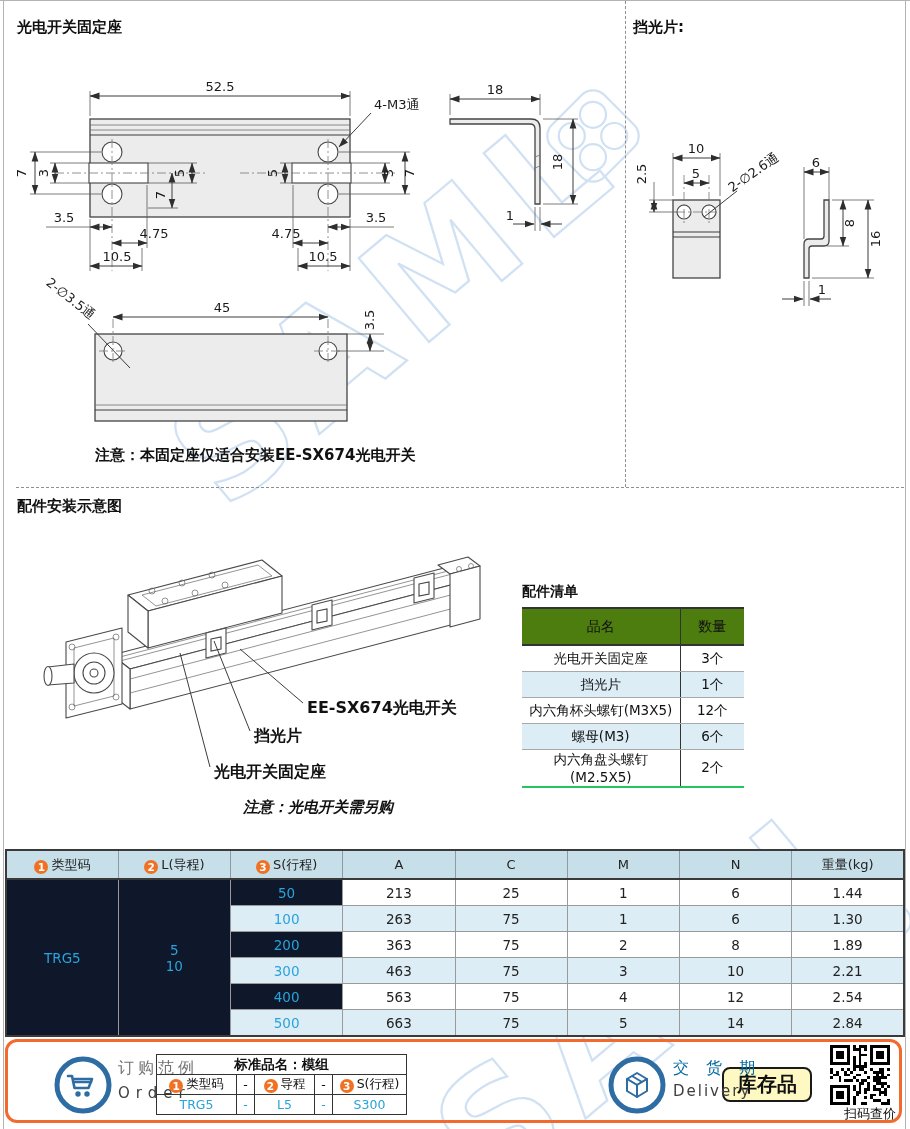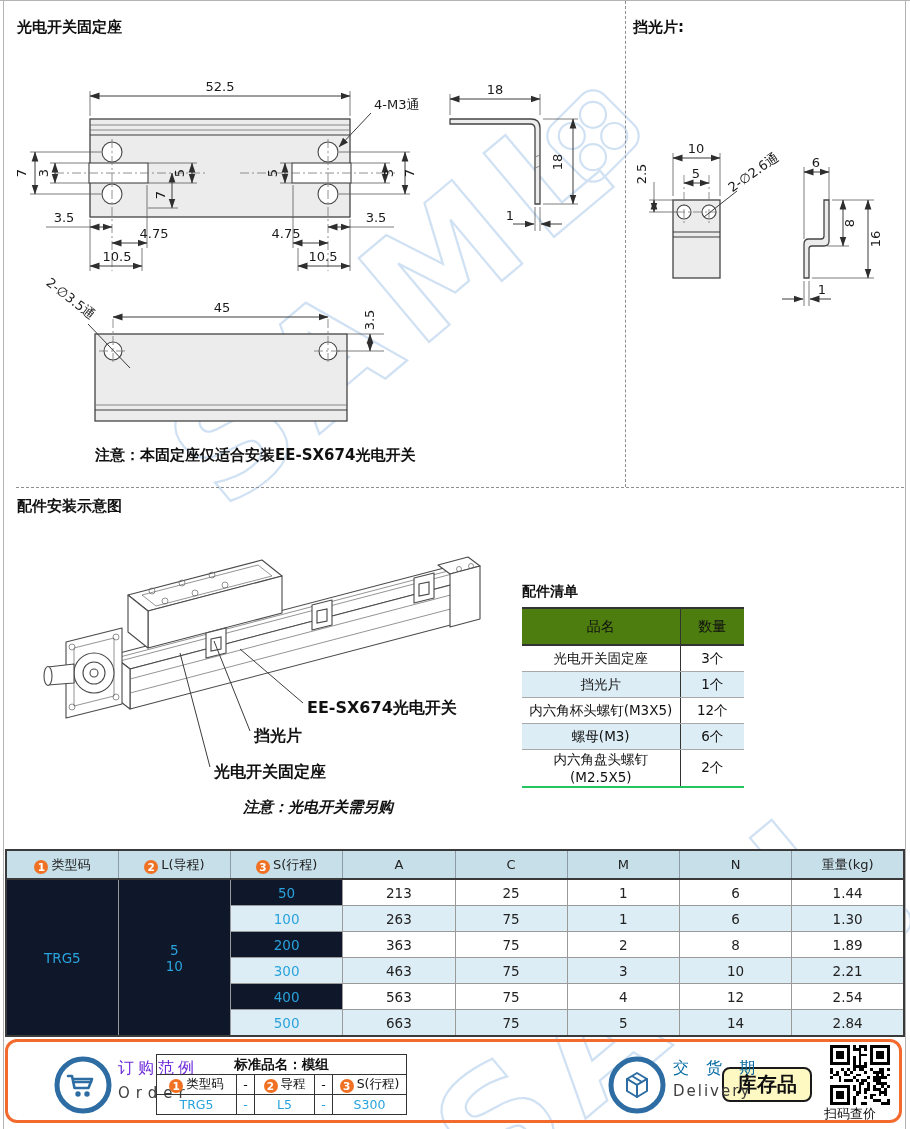--- a/index.html
+++ b/index.html
@@ -50,25 +50,25 @@
       font-size:10.5px;line-height:14px;align-items:center;justify-content:center;margin-right:3px;
       vertical-align:-2px;font-weight:bold;}
 
   
   .footer{position:absolute;left:5px;top:1038px;width:897px;height:84px;border:3px solid #f26a2e;
           border-radius:12px;z-index:3;box-sizing:border-box;}
   .ficon{position:absolute;}
   .ord{border-collapse:collapse;font-size:12.5px;text-align:center;color:#111;table-layout:fixed;}
   .ord td{border:1px solid #333;height:19px;padding:0;}
   .ord .ttl td{font-weight:bold;font-size:13.5px;}
-  .zh-spaced{letter-spacing:4px;font-size:16px;color:#6d28d9;}
+  .zh-spaced{letter-spacing:4px;font-size:16px;color:#737373;}
   .en-spaced{letter-spacing:6px;font-size:15px;color:#3f3f3f;}
   .badge-stock{position:absolute;background:#fef9c3;border:2.5px solid #1a1a1a;border-radius:8px;
                font-size:20px;font-weight:bold;color:#111;display:flex;align-items:center;justify-content:center;}
-  .qr-caption{font-size:13px;color:#111;text-align:left;}
+  .qr-caption{font-size:13px;color:#111;text-align:right;}
 </style>
 </head>
 <body>
 
 <div class="page">
   <div class="frame-l"></div>
   <div class="frame-r"></div>
 
   <svg class="wm" width="910" height="1129" viewBox="0 0 910 1129">
     <g fill="none" stroke="#d0e1f3" stroke-width="2.2">

